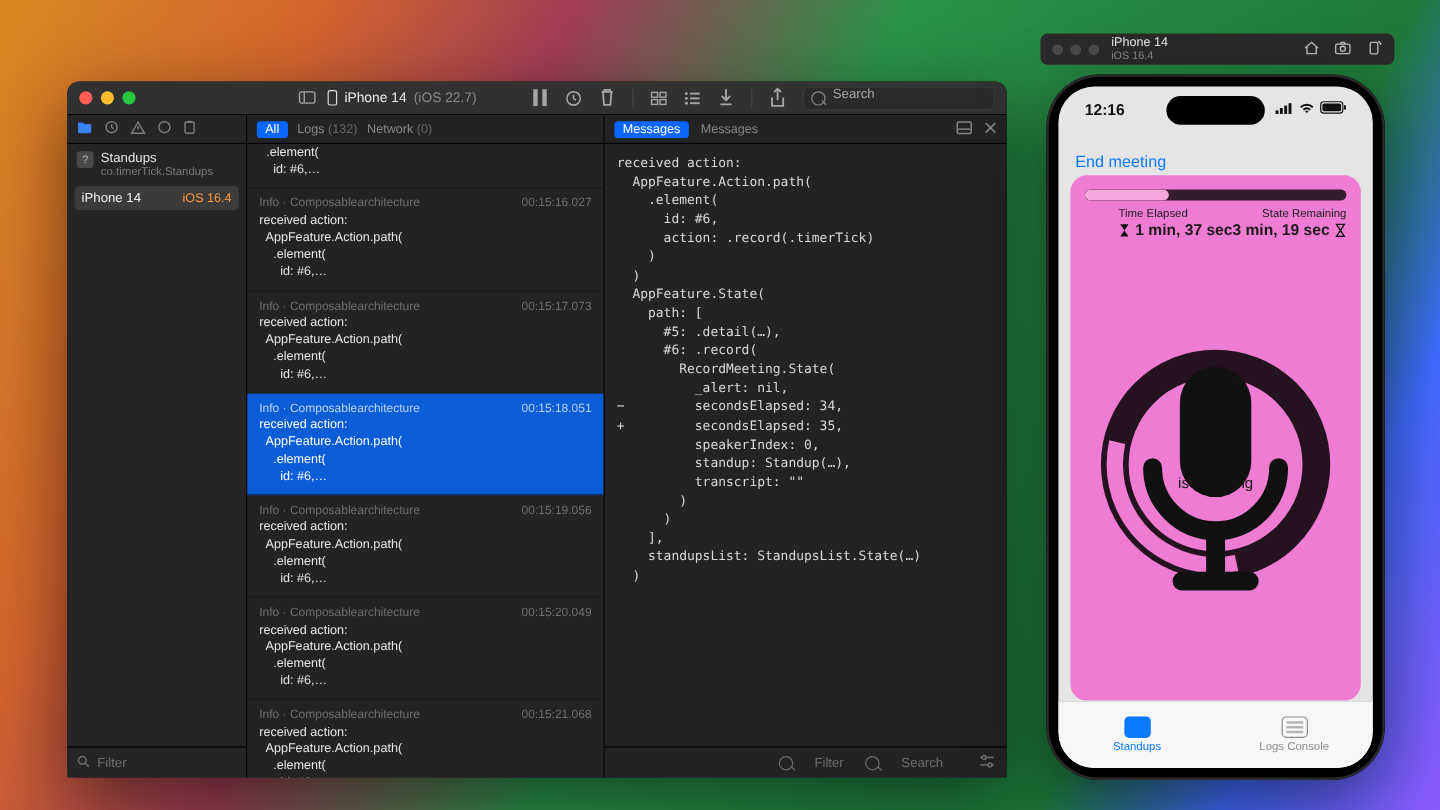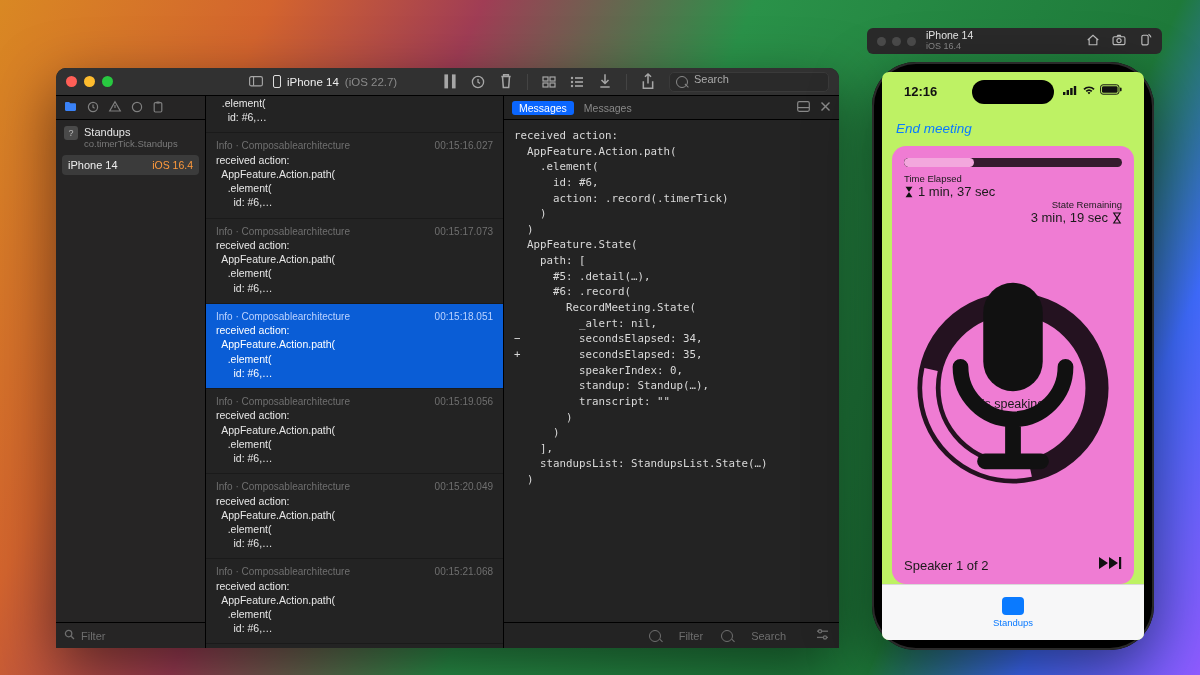--- a/index.html
+++ b/index.html
@@ -83,36 +83,36 @@
   .sim-tray .label .s { color:#8a8a8a; font-size:9px; }
   .sim-tray .right { margin-left:auto; display:flex; gap:12px; }
   .tray-ico { width:14px;height:14px; stroke:#bfbfbf; }
 
   
   .phone {
     position:absolute; left:872px; top:62px; width:282px; height:588px;
     background:#000; border-radius:44px; padding:10px;
     box-shadow: 0 20px 60px rgba(0,0,0,.5), inset 0 0 0 2px #2a2a2a;
   }
-  .screen { width:100%; height:100%; background:#bef264; border-radius:7px; overflow:hidden; position:relative; display:flex; flex-direction:column; }
+  .screen { width:100%; height:100%; background:#e5e5e5; border-radius:30px; overflow:hidden; position:relative; display:flex; flex-direction:column; }
   .notch { position:absolute; top:8px; left:50%; transform:translateX(-50%); width:82px; height:24px; background:#000; border-radius:14px; z-index:5; }
   .statusbar { height:42px; display:flex; align-items:flex-start; justify-content:space-between; padding:12px 22px 0; font-size:13px; font-weight:600; color:#111; }
   .sb-icons { display:flex; align-items:center; gap:4px; }
   .sb-icons svg { display:block; }
-  .navbar { height:28px; padding:0 14px; display:flex; align-items:center;font-style:italic; }
+  .navbar { height:28px; padding:0 14px; display:flex; align-items:flex-end; }
   .navbar a { color:#0a7aff; font-size:13.5px; text-decoration:none; }
 
   .card {
     margin:4px 10px 0; flex:1; background:#ef7cd3; border-radius:14px; padding:12px 12px 10px;
     display:flex; flex-direction:column; color:#1a1a1a;
   }
   .progress { height:9px; background:rgba(0,0,0,.78); border-radius:5px; position:relative; overflow:hidden; margin-bottom:6px; }
   .progress .fill { position:absolute; left:0; top:0; bottom:0; background:#f3a7dd; border-radius:5px; }
-  .timerow { display:flex; justify-content:flex-end; font-size:9.5px;flex-direction:column; }
-  .timerow .big { font-size:13px; font-weight:400; display:flex; align-items:center; gap:4px; }
+  .timerow { display:flex; justify-content:flex-end; font-size:9.5px; }
+  .timerow .big { font-size:13px; font-weight:700; display:flex; align-items:center; gap:4px; }
   .hg { width:10px;height:12px; }
 
   .ring-wrap { flex:1; display:flex; align-items:center; justify-content:center; position:relative; }
   .ring-wrap svg { width:210px; height:210px; }
   .ring-center { position:absolute; text-align:center; }
   .ring-center .A { font-size:26px; font-weight:400; }
   .ring-center .sp { font-size:12.5px; margin-top:2px; }
   .mic { position:absolute; bottom:62px; }
 
   .card-foot { display:flex; justify-content:space-between; align-items:center; font-size:13px; padding-top:6px; }
@@ -244,20 +244,25 @@
               <circle cx="4.6" cy="4.6" r="3.2" fill="none" stroke="#6e6e6e" stroke-width="1.3"></circle>
               <line x1="7.2" y1="7.2" x2="10" y2="10" stroke="#6e6e6e" stroke-width="1.3"></line>
             </svg></span>
         <span>Filter</span>
       </div>
     </div>
 
     <div class="middle">
 
       <div class="logs">
+        <div class="logs-head">
+          <span class="pill">All</span>
+          <span><span>Logs</span> <span style="color:#666">(132)</span></span>
+          <span><span>Network</span> <span style="color:#666">(0)</span></span>
+        </div>
         <div class="logs-scroll" id="logs-scroll">
             <div class="entry first-frag">
               <div class="body">  .element(
     id: #6,…</div>
             </div>
             <div class="entry">
               <div class="meta">
                 <span>Info · Composablearchitecture</span>
                 <span class="ts">00:15:16.027</span>
               </div>
@@ -462,31 +467,26 @@
           <div class="sp">is speaking</div>
         </div>
         <div class="mic">
           <svg width="18" height="24" viewBox="0 0 18 24">
               <rect x="5.6" y="1" width="6.8" height="12.4" rx="3.4" fill="#111"></rect>
               <path d="M3 10.6a6 6 0 0 0 12 0M9 16.6v4.2M5.8 21.4h6.4" stroke="#111" stroke-width="1.8" fill="none" stroke-linecap="round"></path>
             </svg>
         </div>
       </div>
 
-      <div class="card-foot">
-        <span>Speaker 1 of 2</span>
-        <span class="ff">
-          <svg width="24" height="14" viewBox="0 0 24 14">
-              <path d="M1 1v12l9-6-9-6zM11 1v12l9-6-9-6z" fill="#111"></path>
-              <rect x="21" y="1" width="2.2" height="12" fill="#111"></rect>
-            </svg>
-        </span>
-      </div>
     </div>
 
     <div class="tabbar">
       <div class="tab active">
         <div class="ico"></div>
         <span>Standups</span>
       </div>
+      <div class="tab">
+        <div class="ico"></div>
+        <span>Logs Console</span>
+      </div>
     </div>
   </div>
 </div>
 
 </body></html>

